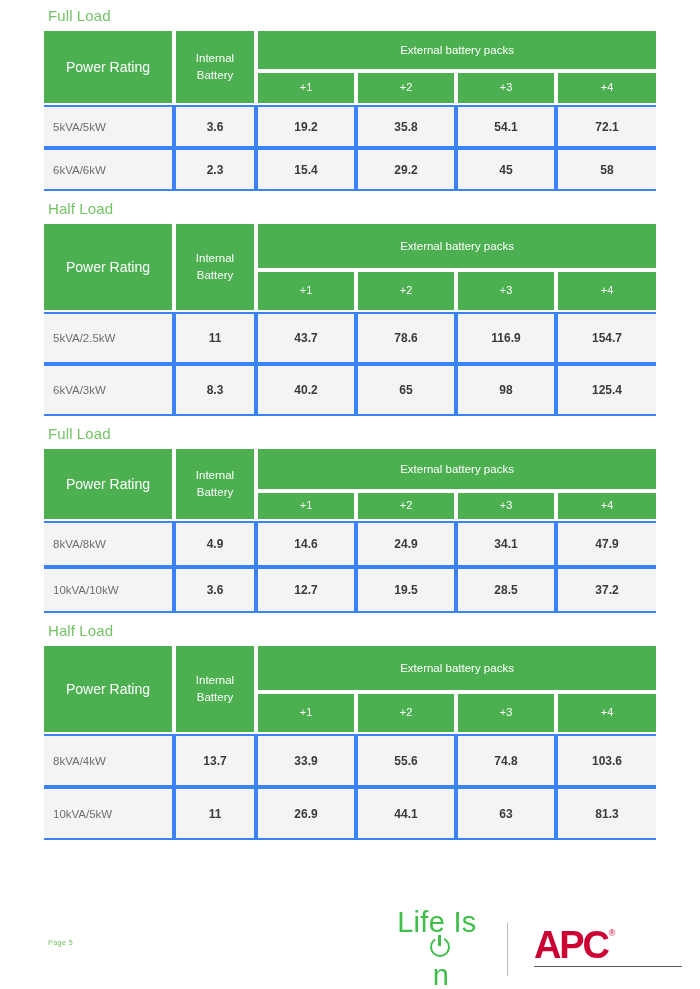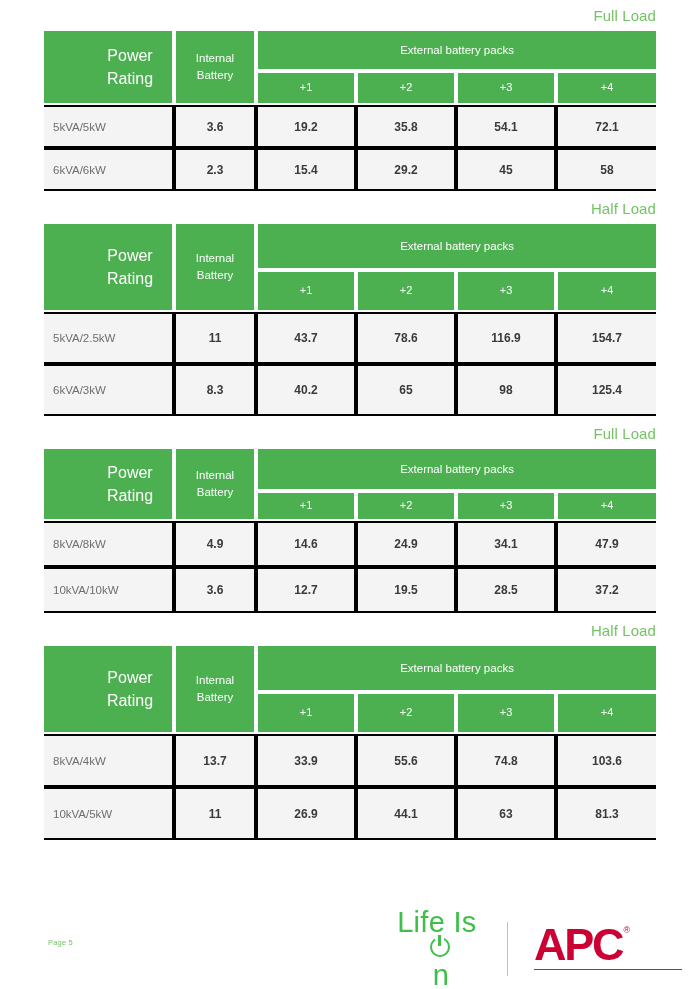--- a/index.html
+++ b/index.html
@@ -33,21 +33,20 @@
     line-height: 1.15;
   }
 
   
   .section-label {
     font-size: 15px;
     font-weight: 400;
     color: #74C365;
     letter-spacing: 0.1px;
     margin: 9px 0 5px 4px;
-    text-align: right;
   }
   .section-label.first { margin-top: 7px; }
 
   
   .rt-table {
     width: 612px;
     border-collapse: separate;
     border-spacing: 0;
     table-layout: fixed;
   }
@@ -59,29 +58,29 @@
   .hdr {
     background: #4CB050;
     color: #ffffff;
     font-weight: 400;
     text-align: center;
     vertical-align: middle;
     border: 2px solid #ffffff;
     font-size: 11.5px;
     line-height: 1.45;
   }
-  .hdr.power  { font-size: 16px; border-left: 0; padding-left: 44px; }
+  .hdr.power  { font-size: 14px; border-left: 0; }
   .hdr.intbat { font-size: 11.5px; }
   .hdr.group  { font-size: 11.5px; }
   .hdr.sub    { font-size: 11px; }
   .hdr.last   { border-right: 0; }
 
   .cell {
     background: #F4F4F4;
-    border: 2px solid #000000;
+    border: 2px solid #3b82f6;
     text-align: center;
     vertical-align: middle;
     font-size: 12px;
     color: #3A3A3A;
     font-weight: 700;
   }
   .cell.rating {
     text-align: left;
     padding-left: 9px;
     color: #6E6E6E;
@@ -178,21 +177,21 @@
     flex-direction: column;
     align-items: flex-start;
     padding-right: 8px;
   }
   .apc-top {
     display: flex;
     align-items: flex-start;
   }
   .apc-word {
     font-family: "Liberation Sans", sans-serif;
-    font-size: 45px;
+    font-size: 38px;
     font-weight: 700;
     color: #CC0033;
     letter-spacing: -2.2px;
     line-height: 0.95;
   }
   .apc-reg {
     font-size: 9px;
     color: #CC0033;
     line-height: 1;
     margin-top: 2px;

